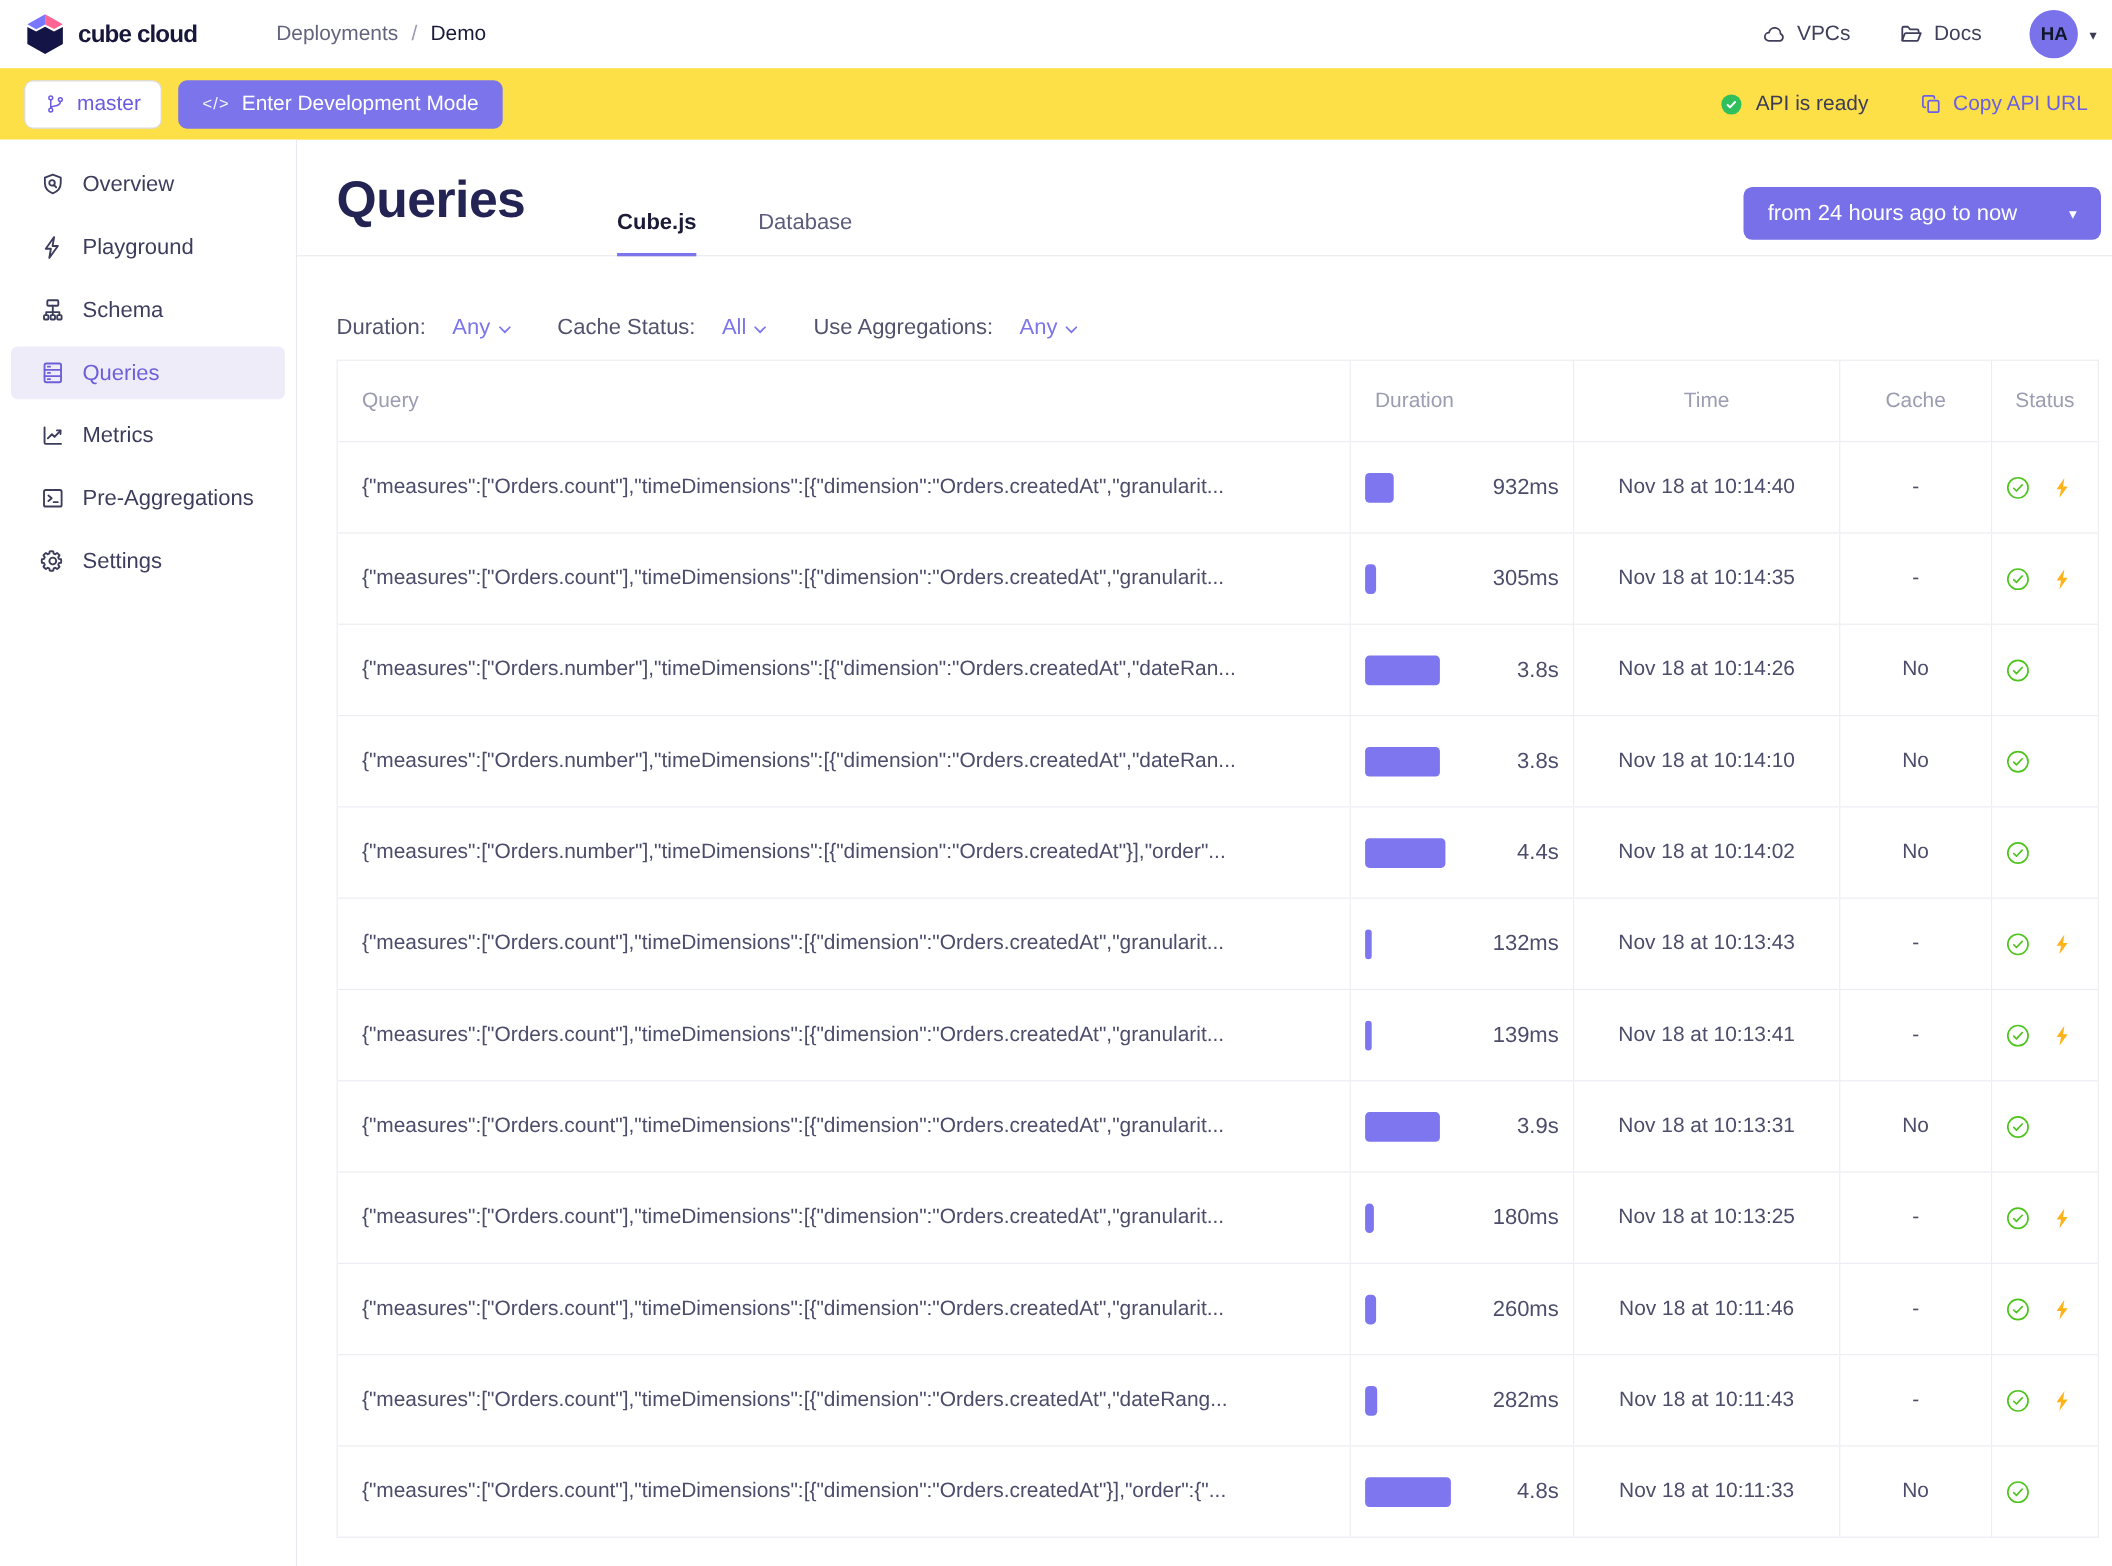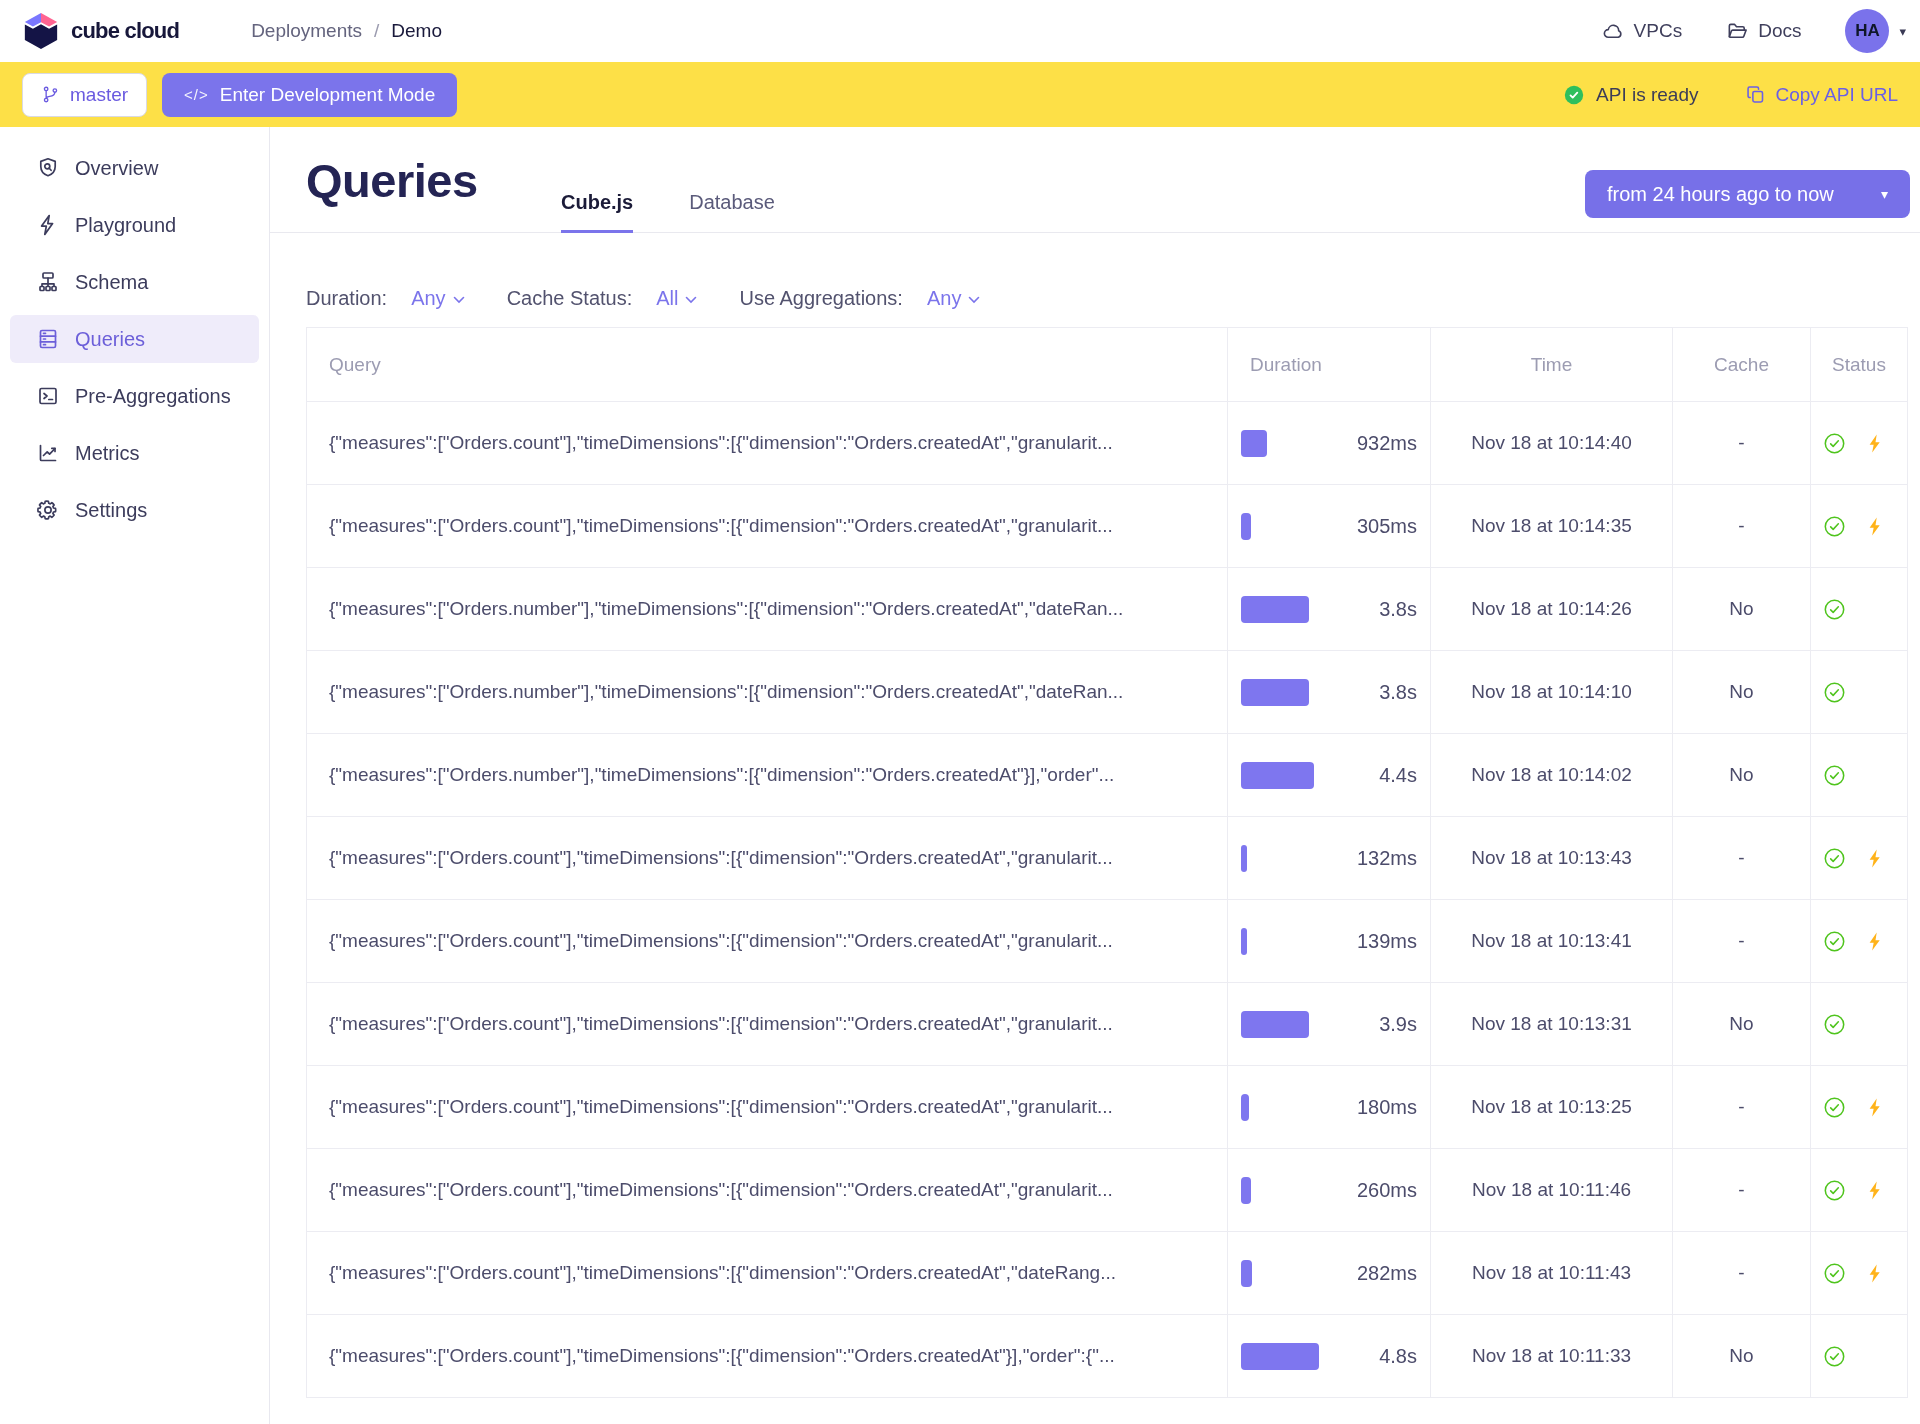--- a/index.html
+++ b/index.html
@@ -195,35 +195,35 @@
         <svg viewBox="0 0 24 24" fill="none" stroke="currentColor" stroke-width="1.7" stroke-linecap="round" stroke-linejoin="round">
           <rect x="4.5" y="3.5" width="15" height="17" rx="1.5"></rect>
           <path d="M4.5 9.2h15M4.5 14.9h15M7.5 6.3h2M7.5 12h2M7.5 17.7h2"></path>
         </svg>
       </span>
       <span>Queries</span>
     </div>
     <div class="side-item">
       <span style="display:flex">
         <svg viewBox="0 0 24 24" fill="none" stroke="currentColor" stroke-width="1.7" stroke-linecap="round" stroke-linejoin="round">
-          <rect x="4" y="4.5" width="16" height="15" rx="1.5"></rect>
-          <path d="M8 9.5l3 2.5-3 2.5M12.8 15.5h3.7"></path>
-        </svg>
-      </span>
-      <span>Pre-Aggregations</span>
-    </div>
-    <div class="side-item">
-      <span style="display:flex">
-        <svg viewBox="0 0 24 24" fill="none" stroke="currentColor" stroke-width="1.7" stroke-linecap="round" stroke-linejoin="round">
           <path d="M4.5 4.5v14a1 1 0 001 1h14"></path>
           <path d="M7.5 14.5l3.7-3.7 2.4 2.4 5.4-5.7"></path>
           <path d="M15.8 7.3H19v3.2"></path>
         </svg>
       </span>
       <span>Metrics</span>
+    </div>
+    <div class="side-item">
+      <span style="display:flex">
+        <svg viewBox="0 0 24 24" fill="none" stroke="currentColor" stroke-width="1.7" stroke-linecap="round" stroke-linejoin="round">
+          <rect x="4" y="4.5" width="16" height="15" rx="1.5"></rect>
+          <path d="M8 9.5l3 2.5-3 2.5M12.8 15.5h3.7"></path>
+        </svg>
+      </span>
+      <span>Pre-Aggregations</span>
     </div>
     <div class="side-item">
       <span style="display:flex">
         <svg viewBox="0 0 24 24" fill="none" stroke="currentColor" stroke-width="1.7" stroke-linecap="round" stroke-linejoin="round">
           <circle cx="12" cy="12" r="3.1"></circle>
           <path d="M19.5 13.6a7.8 7.8 0 000-3.2l-2-.4a6 6 0 00-.6-1.4l1.2-1.7a7.8 7.8 0 00-2.2-2.2l-1.7 1.2a6 6 0 00-1.4-.6l-.4-2a7.8 7.8 0 00-3.2 0l-.4 2a6 6 0 00-1.4.6L5.7 4.7a7.8 7.8 0 00-2.2 2.2l1.2 1.7a6 6 0 00-.6 1.4l-2 .4a7.8 7.8 0 000 3.2l2 .4c.15.5.35 1 .6 1.4l-1.2 1.7a7.8 7.8 0 002.2 2.2l1.7-1.2c.45.25.9.45 1.4.6l.4 2a7.8 7.8 0 003.2 0l.4-2a6 6 0 001.4-.6l1.7 1.2a7.8 7.8 0 002.2-2.2l-1.2-1.7c.25-.45.45-.9.6-1.4z"></path>
         </svg>
       </span>
       <span>Settings</span>
     </div>

